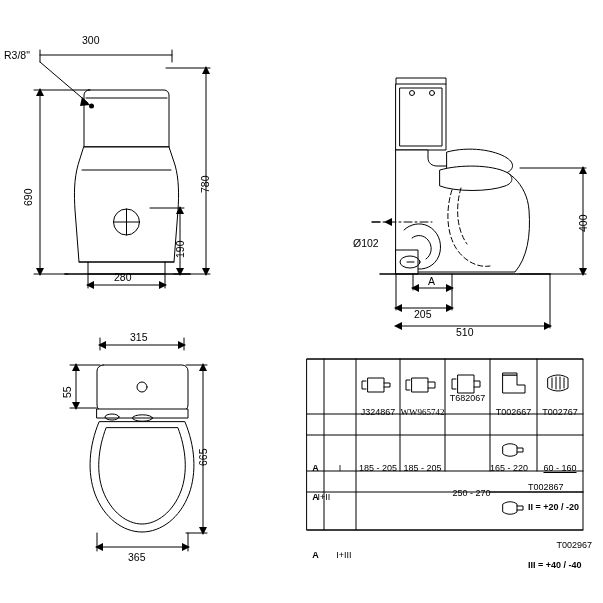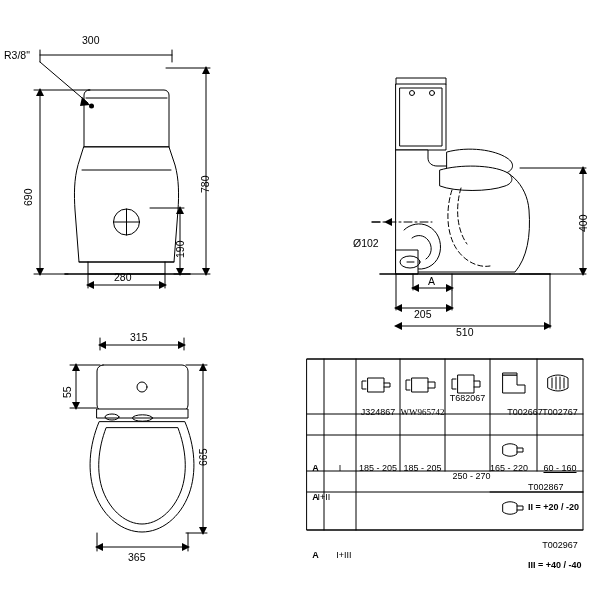--- a/index.html
+++ b/index.html
@@ -204,34 +204,34 @@
 
   <div class="lbl rot" style="left:578px;top:232px;">400</div>
   <div class="lbl" style="left:339px;top:238px;margin-left:14px;">Ø102</div>
   <div class="lbl" style="left:428px;top:276px;">A</div>
   <div class="lbl" style="left:414px;top:309px;">205</div>
   <div class="lbl" style="left:456px;top:327px;">510</div>
 
   <div class="tblcell" style="left:356px;top:363px;width:44px;">J324867</div>
   <div class="tblcell" style="left:400px;top:363px;width:45px;font-family:Liberation Serif, serif;">WW965742</div>
   <div class="tblcell" style="left:445px;top:349px;width:45px;">T682067</div>
-  <div class="tblcell" style="left:490px;top:363px;width:70px;">T002667</div>
+  <div class="tblcell" style="left:490px;top:363px;width:47px;">T002667</div>
   <div class="tblcell" style="left:537px;top:363px;width:46px;">T002767</div>
 
   <div class="tblcell" style="left:307px;top:419px;width:17px;font-weight:bold;">A</div>
   <div class="tblcell" style="left:324px;top:419px;width:32px;">I</div>
   <div class="tblcell" style="left:356px;top:419px;width:44px;">185 - 205</div>
   <div class="tblcell" style="left:400px;top:419px;width:45px;">185 - 205</div>
-  <div class="tblcell" style="left:445px;top:427px;width:53px;">250 - 270</div>
+  <div class="tblcell" style="left:445px;top:444px;width:53px;">250 - 270</div>
   <div class="tblcell" style="left:490px;top:419px;width:31px;">165 - 220</div>
   <div class="tblcell" style="left:537px;top:419px;width:46px;text-decoration:underline;">60 - 160</div>
 
   <div class="tblcell" style="left:307px;top:448px;width:17px;font-weight:bold;">A</div>
   <div class="tblcell" style="left:314px;top:448px;width:20px;">I+II</div>
   <div class="tblcell" style="left:528px;top:438px;width:64px;text-align:left;">T002867</div>
   <div class="tblcell" style="left:528px;top:458px;width:74px;text-align:left;font-weight:bold;">II = +20 / -20</div>
 
   <div class="tblcell" style="left:307px;top:506px;width:17px;font-weight:bold;">A</div>
   <div class="tblcell" style="left:324px;top:506px;width:40px;">I+III</div>
-  <div class="tblcell" style="left:528px;top:496px;width:64px;text-align:center;">T002967</div>
+  <div class="tblcell" style="left:528px;top:496px;width:64px;text-align:right;">T002967</div>
   <div class="tblcell" style="left:528px;top:516px;width:74px;text-align:left;font-weight:bold;">III = +40 / -40</div>
 
 </div>
 
 </body></html>

